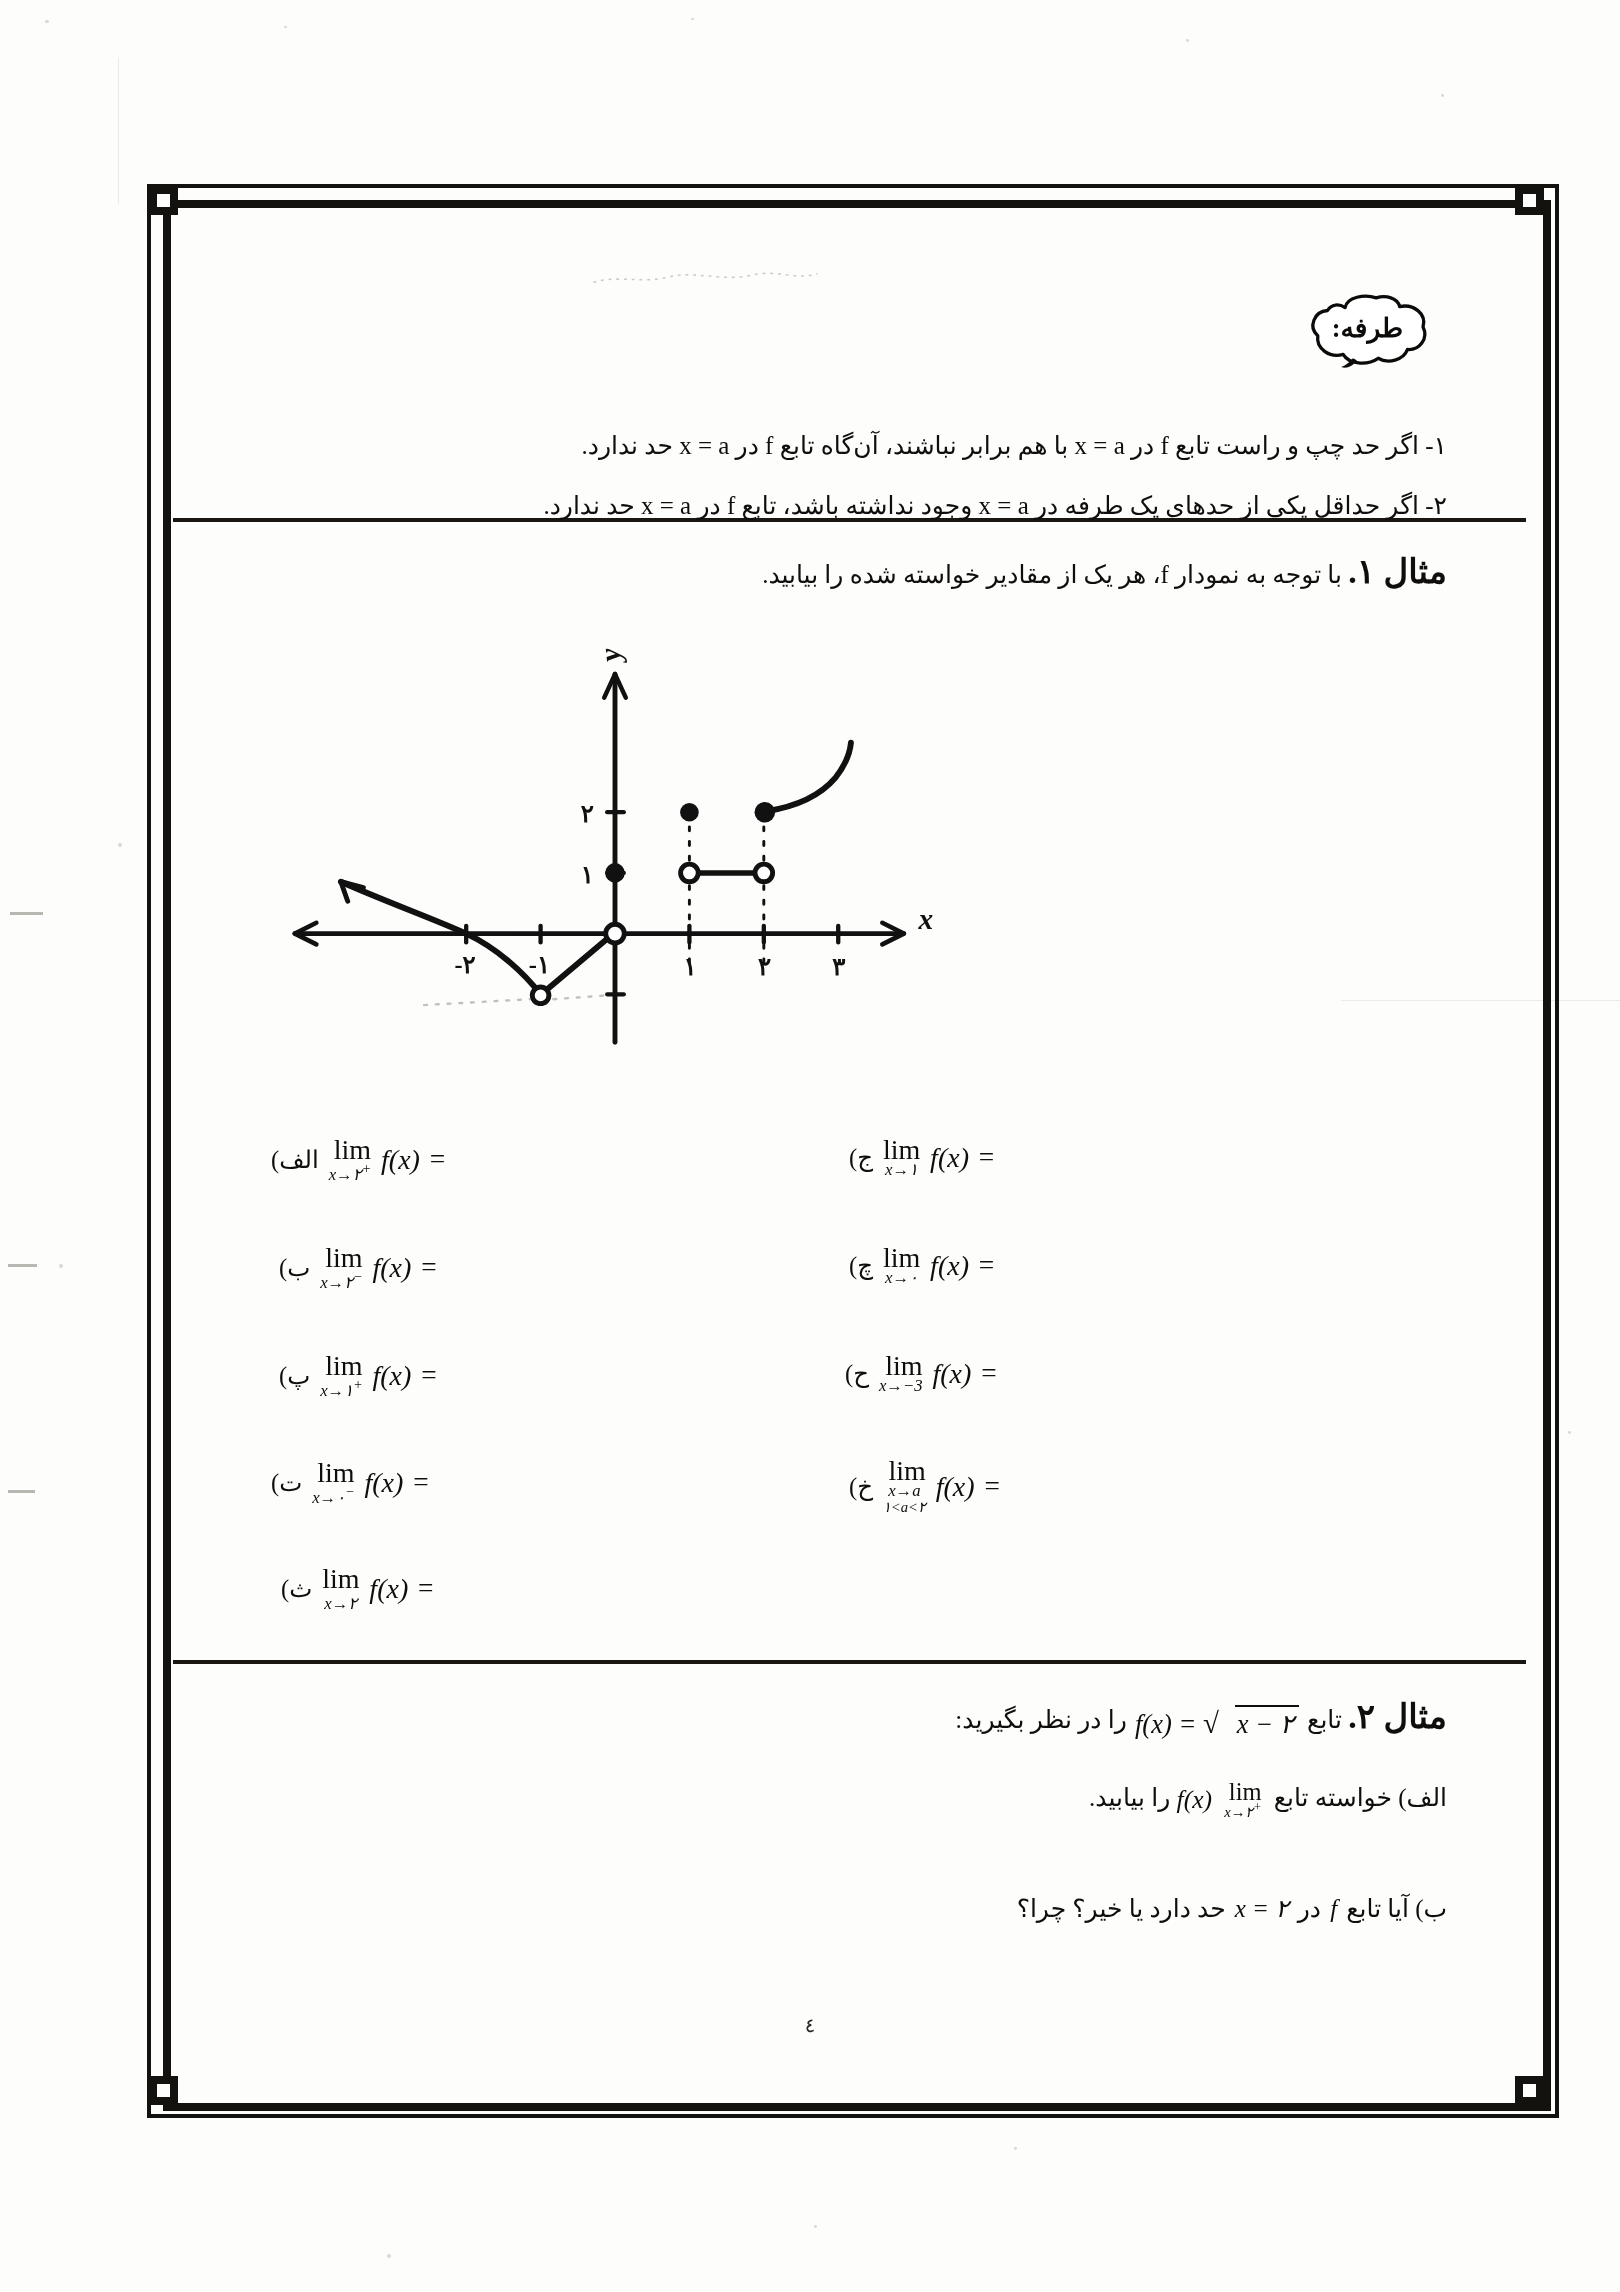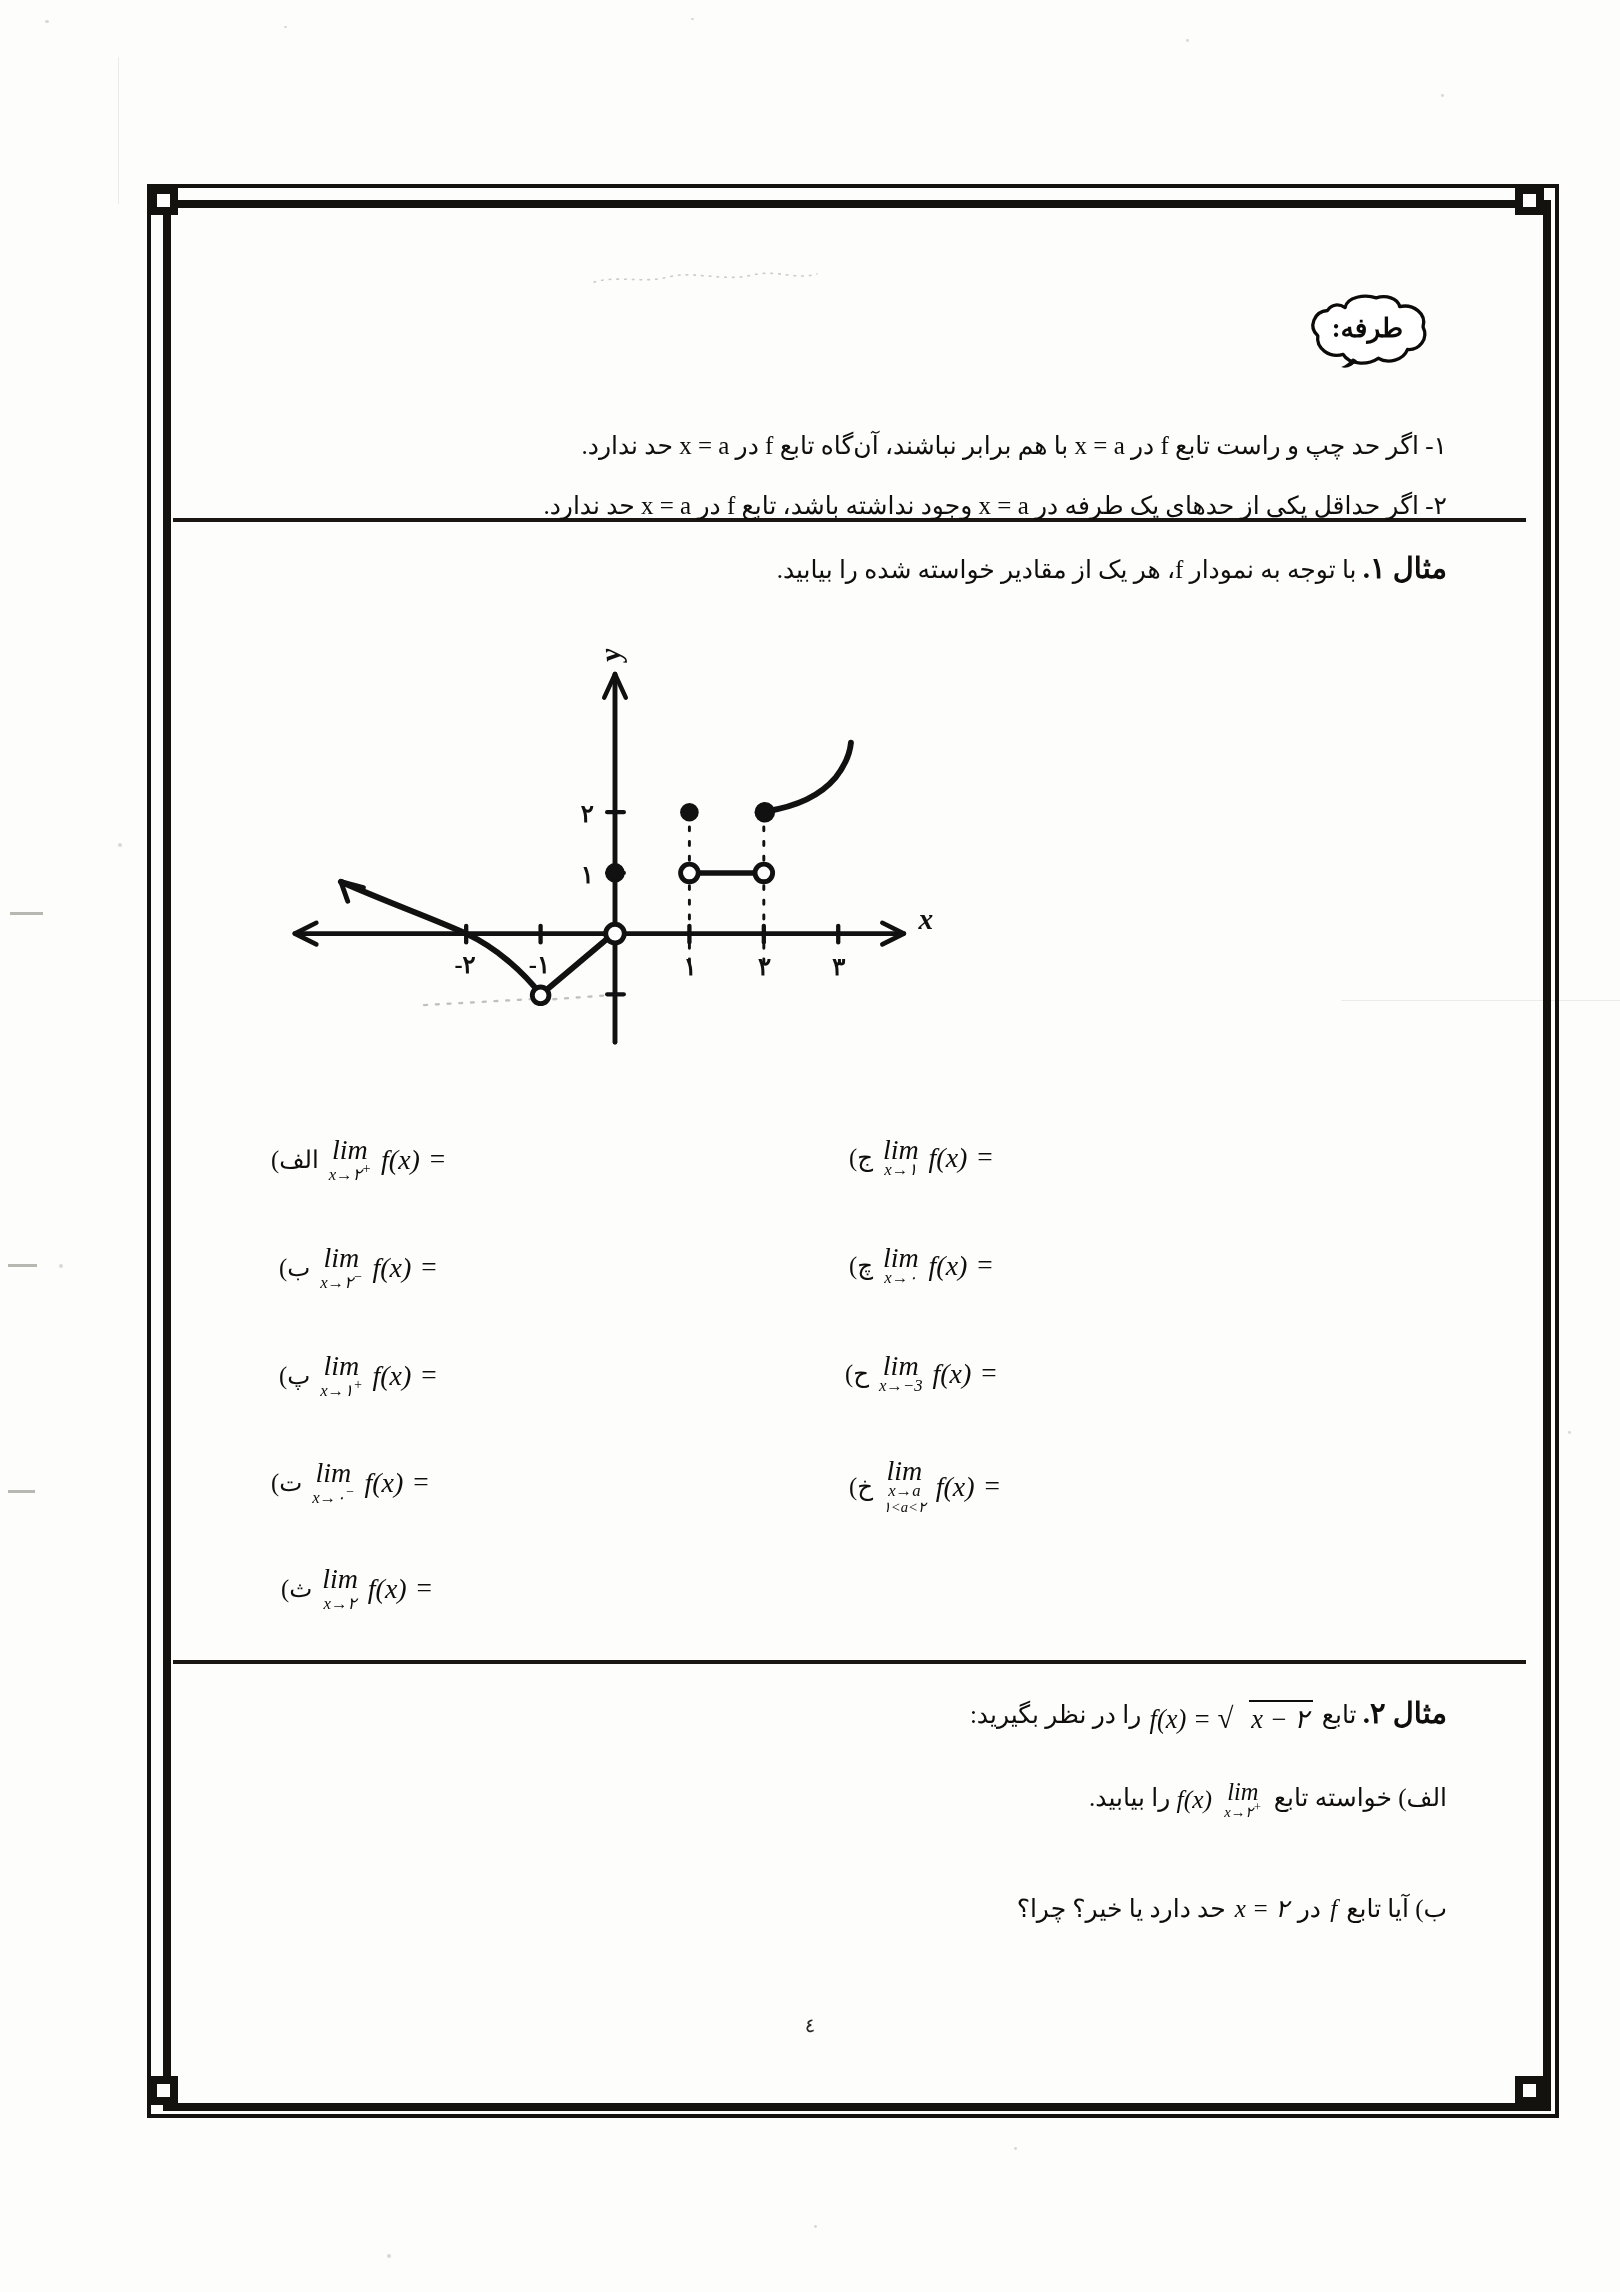--- a/index.html
+++ b/index.html
@@ -114,21 +114,21 @@
   }
   .r1 { left: 0; right: 173px; top: 392px; }
   .r2 { left: 0; right: 173px; top: 452px; }
 
   .example1-line {
     position: absolute;
     right: 173px; top: 551px;
     font-size: 25px;
     white-space: nowrap;
   }
-  .ex-head { font-weight: bold; font-size: 29px; }
+  .ex-head { font-weight: bold; font-size: 34px; }
 
   
   .mi {
     font-family: "Liberation Serif", serif;
     font-style: italic;
     direction: ltr;
     display: inline-block;
     padding: 0 2.9px;
   }
 
@@ -159,25 +159,25 @@
     vertical-align: middle;
   }
   .limop {
     display: inline-block;
     vertical-align: middle;
     text-align: center;
     margin: 0 5.9px;
     position: relative;
   }
   .limop .lm {
-    font-style: italic;
     font-size: 28px;
     font-family: "Liberation Serif", serif;
     display: block;
     line-height: .95;
+    text-align: right;
   }
   .limop .sub {
     font-style: italic;
     font-size: 16.7px;
     font-family: "Liberation Serif", serif;
     display: block;
     line-height: 1;
     margin-top: -2px;
   }
   .limop .cond {

